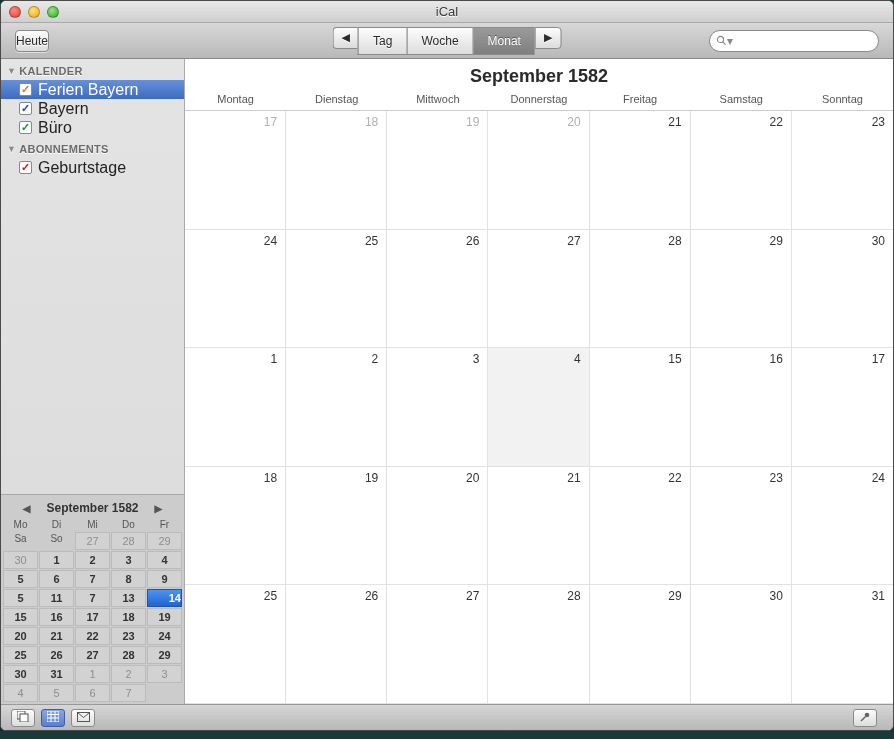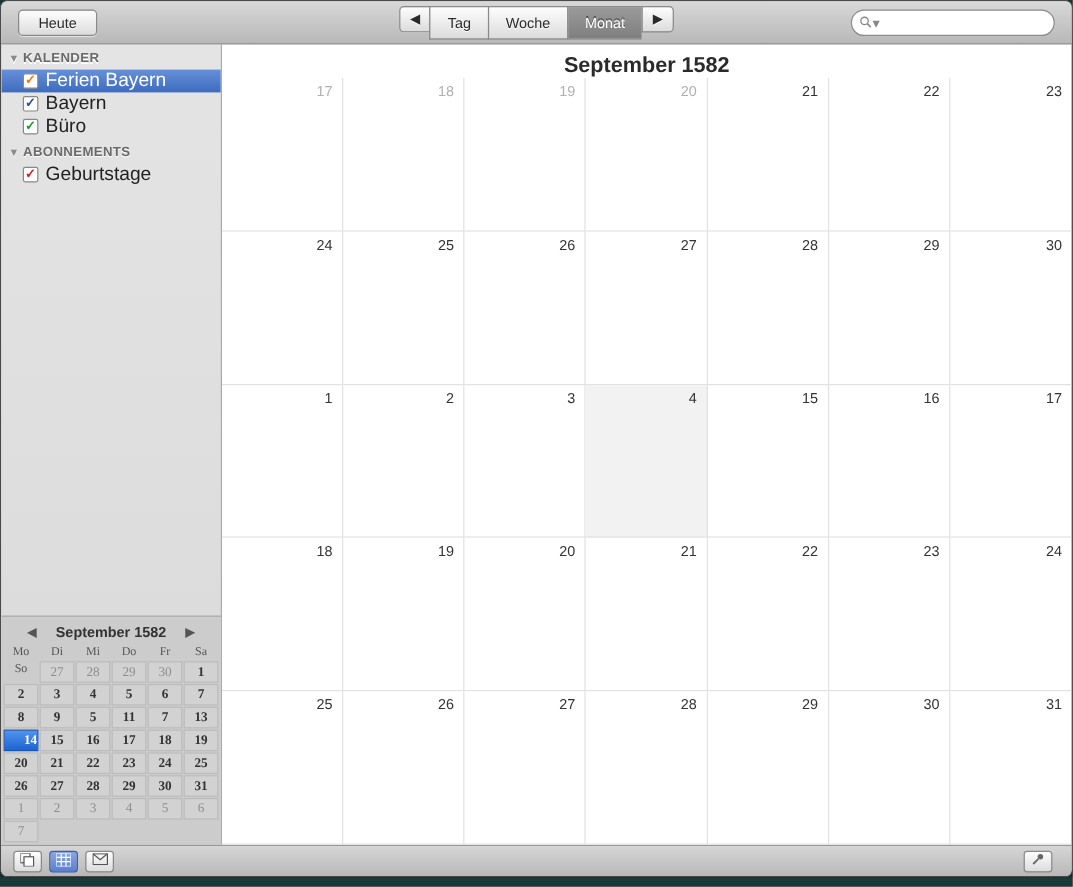--- a/index.html
+++ b/index.html
@@ -52,21 +52,21 @@
     padding: 0 14px;
     position:relative;
   }
   .btn {
     background: linear-gradient(#fdfdfd, #dcdcdc);
     border: 1px solid #8a8a8a;
     border-radius: 4px;
     height: 22px;
     font-size: 12px;
     color:#2a2a2a;
-    padding: 0 16px;
+    padding: 0 0;
     text-shadow: 0 1px 0 #fff;
     box-shadow: 0 1px 0 rgba(255,255,255,0.5);
     display:flex; align-items:center; justify-content:center;
     cursor:pointer;
   }
   .seg { display:flex; position:absolute; left:50%; transform:translateX(-50%); }
   .seg .sbtn {
     height: 22px;
     background: linear-gradient(#fdfdfd, #dcdcdc);
     border: 1px solid #8a8a8a;
@@ -146,21 +146,21 @@
   .chk.red{color:#c22;}
   .cal-label{font-size:16px;}
   
   .minical {
     border-top:1px solid #aaa;
     background:#ccc;
     padding: 4px 2px 2px 2px;
   }
   .minihead { display:flex; align-items:center; justify-content:center; font-size:12px; font-weight:bold; color:#333; padding:2px 0 3px 0; gap:10px;}
   .minihead .mprev, .minihead .mnext { color:#555; cursor:pointer; padding:0 6px; font-size:10px;}
-  .minigrid { display:grid; grid-template-columns: repeat(6,1fr); gap:1px;font-family:Liberation Serif, serif; }
+  .minigrid { display:grid; grid-template-columns: repeat(5,1fr); gap:1px; }
   .mwh { font-size:10px; color:#555; text-align:center; padding:1px 0; }
   .mc {
     background:#d2d2d2;
     text-align:center;
     font-size:11px;
     color:#333;
     padding:2px 0;
     border:1px solid #bbb;
     font-weight:bold;
     cursor:pointer;
@@ -233,20 +233,28 @@
     cursor:pointer;
   }
   .iconbtn.active{background:linear-gradient(#8aa7e4,#5a7fcf);border-color:#3c5ea8;color:#fff;}
   .pin { margin-left:auto; }
 </style>
 </head>
 <body>
 
 <div class="window">
 
+  <div class="titlebar">
+    <div class="traffic">
+      <div class="tl red"></div>
+      <div class="tl yellow"></div>
+      <div class="tl green"></div>
+    </div>
+    <div class="title">iCal</div>
+  </div>
 
   <div class="toolbar">
     <div class="btn">Heute</div>
 
     <div class="seg">
       <div class="sbtn">
           <span class="arrow">◀</span>
         </div>
       <div class="sbtn">Tag</div>
       <div class="sbtn">Woche</div>
@@ -352,20 +360,29 @@
             <div class="mc dim">4</div>
             <div class="mc dim">5</div>
             <div class="mc dim">6</div>
             <div class="mc dim">7</div>
           </div>
       </div>
     </div>
 
     <div class="main">
       <div class="month-title">September 1582</div>
+      <div class="dayhead" id="dayhead">
+          <div class="dh">Montag</div>
+          <div class="dh">Dienstag</div>
+          <div class="dh">Mittwoch</div>
+          <div class="dh">Donnerstag</div>
+          <div class="dh">Freitag</div>
+          <div class="dh">Samstag</div>
+          <div class="dh">Sonntag</div>
+        </div>
       <div class="grid" id="monthgrid">
           <div class="cell dim">
             <div class="num">17</div>
           </div>
           <div class="cell dim">
             <div class="num">18</div>
           </div>
           <div class="cell dim">
             <div class="num">19</div>
           </div>

